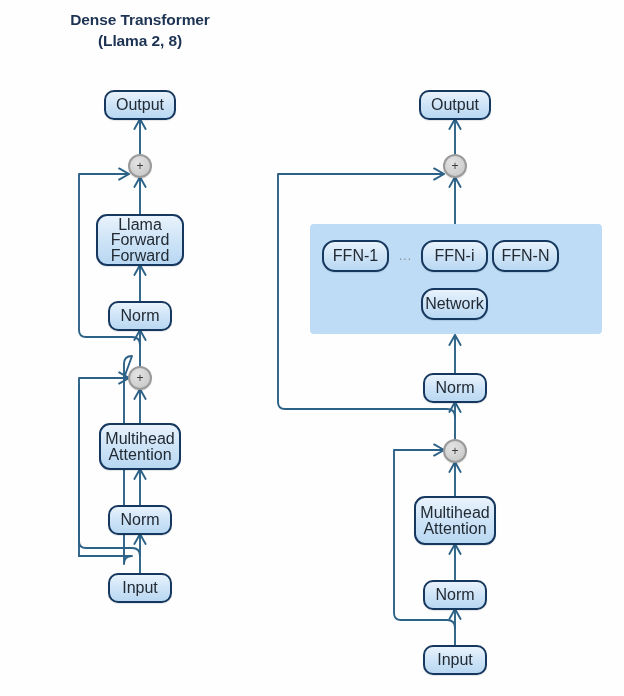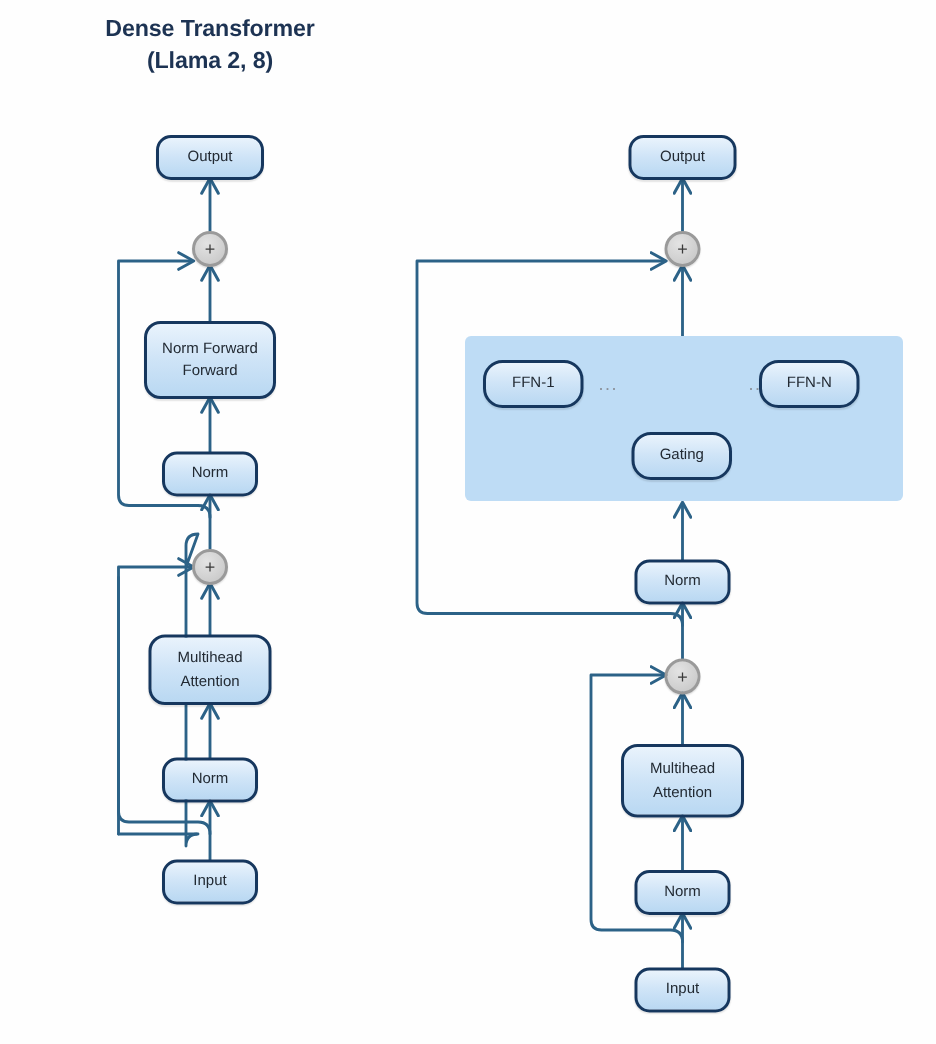--- a/index.html
+++ b/index.html
@@ -44,21 +44,21 @@
   .title .l2 { display:block; }
 
   
   .node {
     position: absolute;
     box-sizing: border-box;
     border: 2px solid #16375e;
     border-radius: 11px;
     background: linear-gradient(to bottom, #e9f3fc 0%, #cfe4f7 48%, #b9d8f2 100%);
     color: #222a33;
-    font-size: 10px;
+    font-size: 16px;
     line-height: 14.5px;
     display: flex;
     align-items: center;
     justify-content: center;
     text-align: center;
     box-shadow: 0 1px 1px rgba(0,0,0,0.10);
   }
   .node.two-line { line-height: 15.5px; }
   .node .lbl { display: block; padding: 0 4px; }
   .node .lbl .l2 { display: block; }
@@ -165,21 +165,21 @@
   <div class="node small" style="left:104px; top:90px; width:72px; height:30px;">
     <span class="lbl">Output</span>
   </div>
 
   <div class="plus" style="left:128px; top:154px;">
     <span>+</span>
   </div>
 
   <div class="node two-line" style="left:96px; top:214px; width:88px; height:52px;">
     <span class="lbl">
-      <span>Norm Forward</span>
+      <span>Llama Forward</span>
       <span class="l2">Forward</span>
     </span>
   </div>
 
   <div class="node small" style="left:108px; top:301px; width:64px; height:30px;">
     <span class="lbl">Norm</span>
   </div>
 
   <div class="plus" style="left:128px; top:366px;">
     <span>+</span>
@@ -207,29 +207,32 @@
   <div class="plus" style="left:443px; top:154px;">
     <span>+</span>
   </div>
 
   <div class="node ffn" style="left:322px; top:240px; width:67px; height:32px;">
     <span class="lbl">FFN-1</span>
   </div>
 
   <div class="ellip" style="left:399px; top:250px;">...</div>
 
+  <div class="node ffn" style="left:421px; top:240px; width:67px; height:32px;">
+    <span class="lbl">FFN-i</span>
+  </div>
 
   <div class="ellip" style="left:499px; top:250px;">...</div>
 
-  <div class="node ffn" style="left:506px; top:240px; width:67px; height:32px;justify-content:center;">
+  <div class="node ffn" style="left:492px; top:240px; width:67px; height:32px;justify-content:center;">
     <span class="lbl">FFN-N</span>
   </div>
 
   <div class="node ffn" style="left:421px; top:288px; width:67px; height:32px;">
-    <span class="lbl">Gating</span>
+    <span class="lbl">Network</span>
   </div>
 
   <div class="node small" style="left:423px; top:373px; width:64px; height:30px;">
     <span class="lbl">Norm</span>
   </div>
 
   <div class="plus" style="left:443px; top:439px;">
     <span>+</span>
   </div>
 

